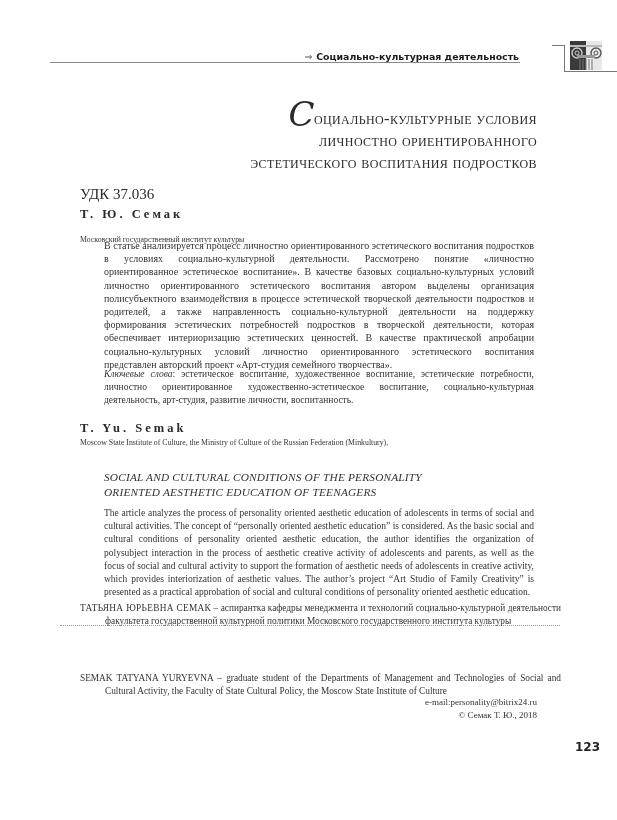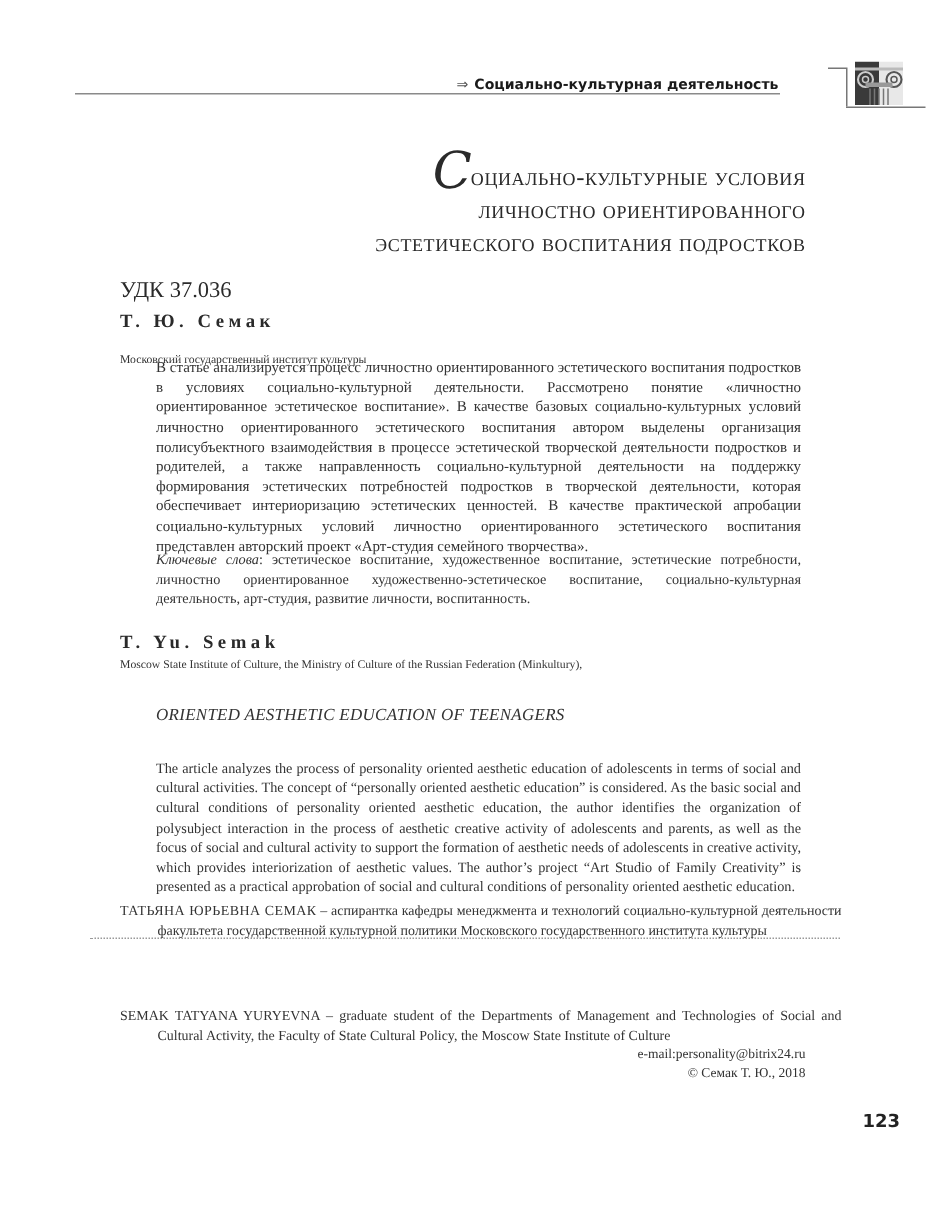--- a/index.html
+++ b/index.html
@@ -110,20 +110,21 @@
 <div class="keywords">
   <span class="kw-label">Ключевые слова</span><span>: эстетическое воспитание, художественное воспитание, эстетические потребности, личностно ориентированное художественно-эстетическое воспитание, социально-культурная деятельность, арт-студия, развитие личности, воспитанность.</span>
 </div>
 
 <div class="author-en">T. Yu. Semak</div>
 <div class="affil-en">
   <div>Moscow State Institute of Culture, the Ministry of Culture of the Russian Federation (Minkultury),</div>
 </div>
 
 <div class="title-en">
+  <div>SOCIAL AND CULTURAL CONDITIONS OF THE PERSONALITY</div>
   <div>ORIENTED AESTHETIC EDUCATION OF TEENAGERS</div>
 </div>
 
 <div class="abstract-en">The article analyzes the process of personality oriented aesthetic education of adolescents in terms of social and cultural activities. The concept of “personally oriented aesthetic education” is considered.  As the basic social and cultural conditions of personality oriented aesthetic education, the author identifies the organization of polysubject interaction in the process of aesthetic creative activity of adolescents and parents, as well as the focus of social and cultural activity to support the formation of aesthetic needs of adolescents in creative activity, which provides interiorization of aesthetic values. The author’s project “Art Studio of Family Creativity” is presented as a practical approbation of social and cultural conditions of personality oriented aesthetic education.</div>
 
 <div class="dotted"></div>
 
 <div class="about about-ru hang">
   <span class="name-ru">ТАТЬЯНА ЮРЬЕВНА СЕМАК</span><span> – аспирантка кафедры менеджмента и технологий социально-культурной деятельности факультета государственной культурной политики Московского государственного института культуры</span>
 </div>

